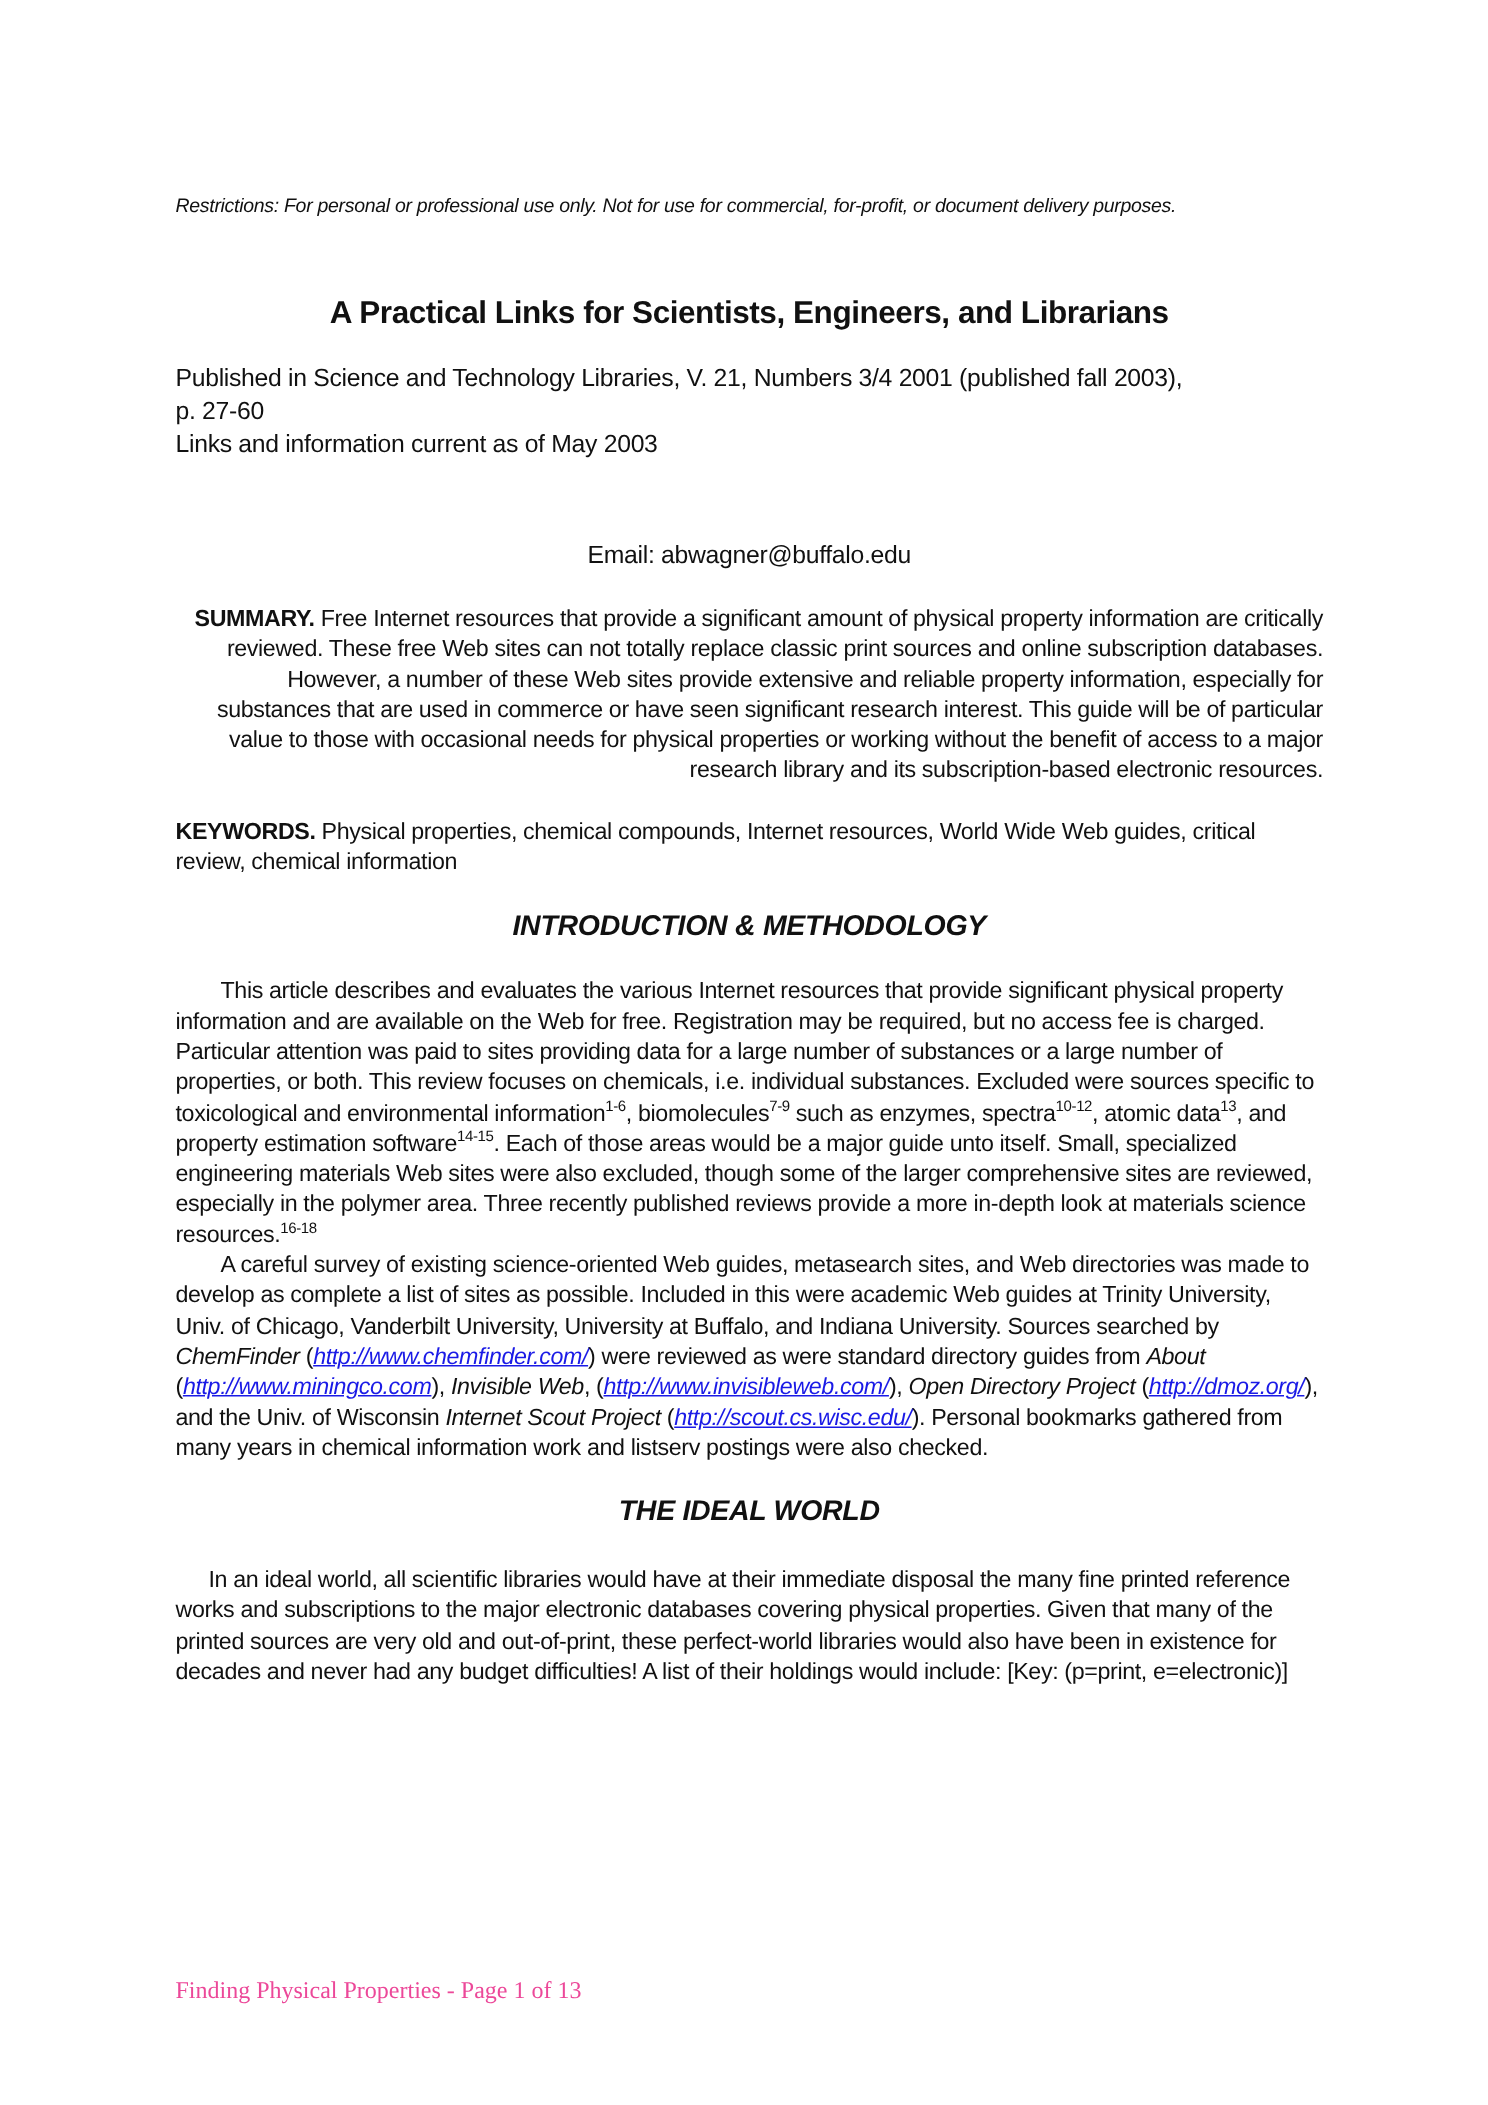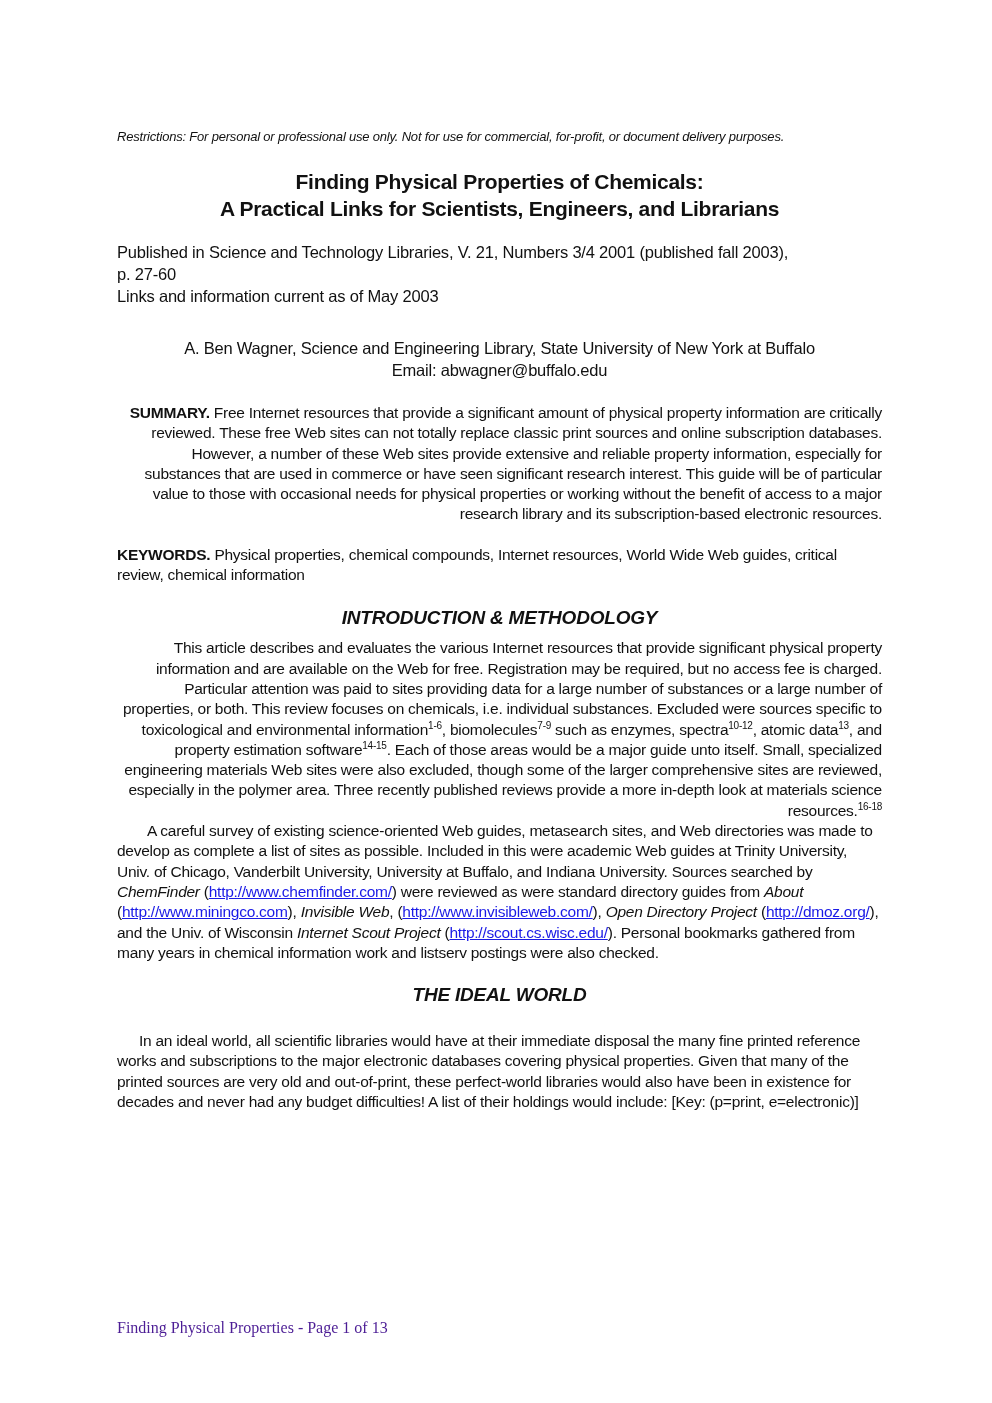--- a/index.html
+++ b/index.html
@@ -61,63 +61,64 @@
     .label-bold { font-weight: bold; }
     .section-heading {
       text-align: center;
       font-weight: bold;
       font-style: italic;
       font-size: 19px;
       line-height: 24px;
       margin: 21px 0 0 0;
       letter-spacing: -0.2px;
     }
-    .intro-p1 { margin-top: 8px; text-indent: 30px; text-align: right; }
+    .intro-p1 { margin-top: 21px; text-indent: 30px; }
     .intro-p2 { text-indent: 30px; }
     .ideal-heading { margin-top: 20px; }
     .ideal-p1 { margin-top: 24px; text-indent: 22px; }
     sup {
       font-size: 10px;
       line-height: 0;
       vertical-align: super;
     }
     a.link {
       color: #1a1ae6;
       text-decoration: underline;
+      font-style: italic;
     }
     em { font-style: italic; text-align: center; }
     .footer {
       position: absolute;
       left: 117px;
       top: 1318px;
       font-family: "Liberation Serif", serif;
       font-size: 16px;
       line-height: 20px;
-      color: #4c1d95;
+      color: #ec4899;
     }
   </style>
 </head>
 <body>
 
 <div class="page">
   <p class="restrictions">Restrictions: For personal or professional use only. Not for use for commercial, for-profit, or document delivery purposes.</p>
 
   <h1 class="title">
-    <span>Finding Physical Properties of Chemicals:</span><br>
+    <br>
     <span>A Practical Links for Scientists, Engineers, and Librarians</span>
   </h1>
 
   <div class="pubinfo">
     <span>Published in Science and Technology Libraries, V. 21, Numbers 3/4 2001 (published fall 2003),</span><br>
     <span>p. 27-60</span><br>
     <span>Links and information current as of May 2003</span>
   </div>
 
   <div class="author">
-    <span>A. Ben Wagner, Science and Engineering Library, State University of New York at Buffalo</span><br>
+    <br>
     <span>Email: abwagner@buffalo.edu</span>
   </div>
 
   <p class="para summary"><span class="label-bold">SUMMARY.</span><span> Free Internet resources that provide a significant amount of physical property information are critically reviewed. These free Web sites can not totally replace classic print sources and online subscription databases. However, a number of these Web sites provide extensive and reliable property information, especially for substances that are used in commerce or have seen significant research interest. This guide will be of particular value to those with occasional needs for physical properties or working without the benefit of access to a major research library and its subscription-based electronic resources.</span></p>
 
   <p class="para keywords"><span class="label-bold">KEYWORDS.</span><span> Physical properties, chemical compounds, Internet resources, World Wide Web guides, critical review, chemical information</span></p>
 
   <h2 class="section-heading">INTRODUCTION &amp; METHODOLOGY</h2>
 
   <p class="para intro-p1"><span>This article describes and evaluates the various Internet resources that provide significant physical property information and are available on the Web for free. Registration may be required, but no access fee is charged. Particular attention was paid to sites providing data for a large number of substances or a large number of properties, or both. This review focuses on chemicals, i.e. individual substances. Excluded were sources specific to toxicological and environmental information</span><sup>1-6</sup><span>, biomolecules</span><sup>7-9</sup><span> such as enzymes, spectra</span><sup>10-12</sup><span>, atomic data</span><sup>13</sup><span>, and property estimation software</span><sup>14-15</sup><span>. Each of those areas would be a major guide unto itself. Small, specialized engineering materials Web sites were also excluded, though some of the larger comprehensive sites are reviewed, especially in the polymer area. Three recently published reviews provide a more in-depth look at materials science resources.</span><sup>16-18</sup></p>

